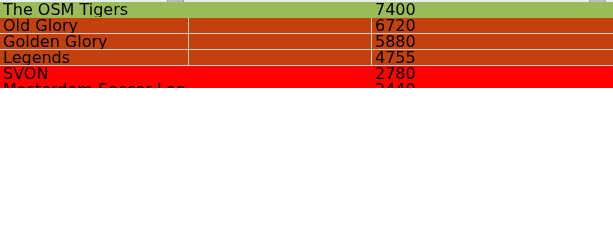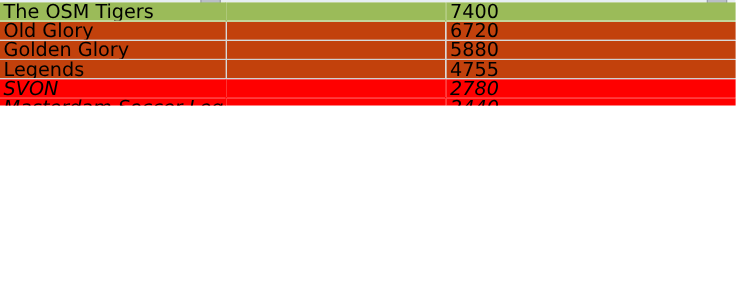--- a/index.html
+++ b/index.html
@@ -71,21 +71,21 @@
     border-right: 1px solid #d0d0d0;
     background: #ffffff;
   }
 
   .col-name  { width: 185px; }
   .col-blank { width: 179px; }
   .col-score { width: 249px; border-right: 0 !important; }
 
   
   tr.fill-green td { background: #9bbb59; border-bottom-color: #9bbb59; border-right-color: #9bbb59; }
-  tr.fill-red   td { background: #ff0000; border-bottom-color: #ff0000; border-right-color: #ff0000; font-style: italic; }
+  tr.fill-red   td { background: #ff0000; border-bottom-color: #ff0000; border-right-color: #ff0000; }
   tr.fill-red td.col-name { border-right-color: #ff0000; }
   tr.fill-none td { background: #c2410c; }
 
   
   tr.clipped td { border-bottom: 0; }
 </style>
 </head>
 <body>
 
 <div id="screen">

